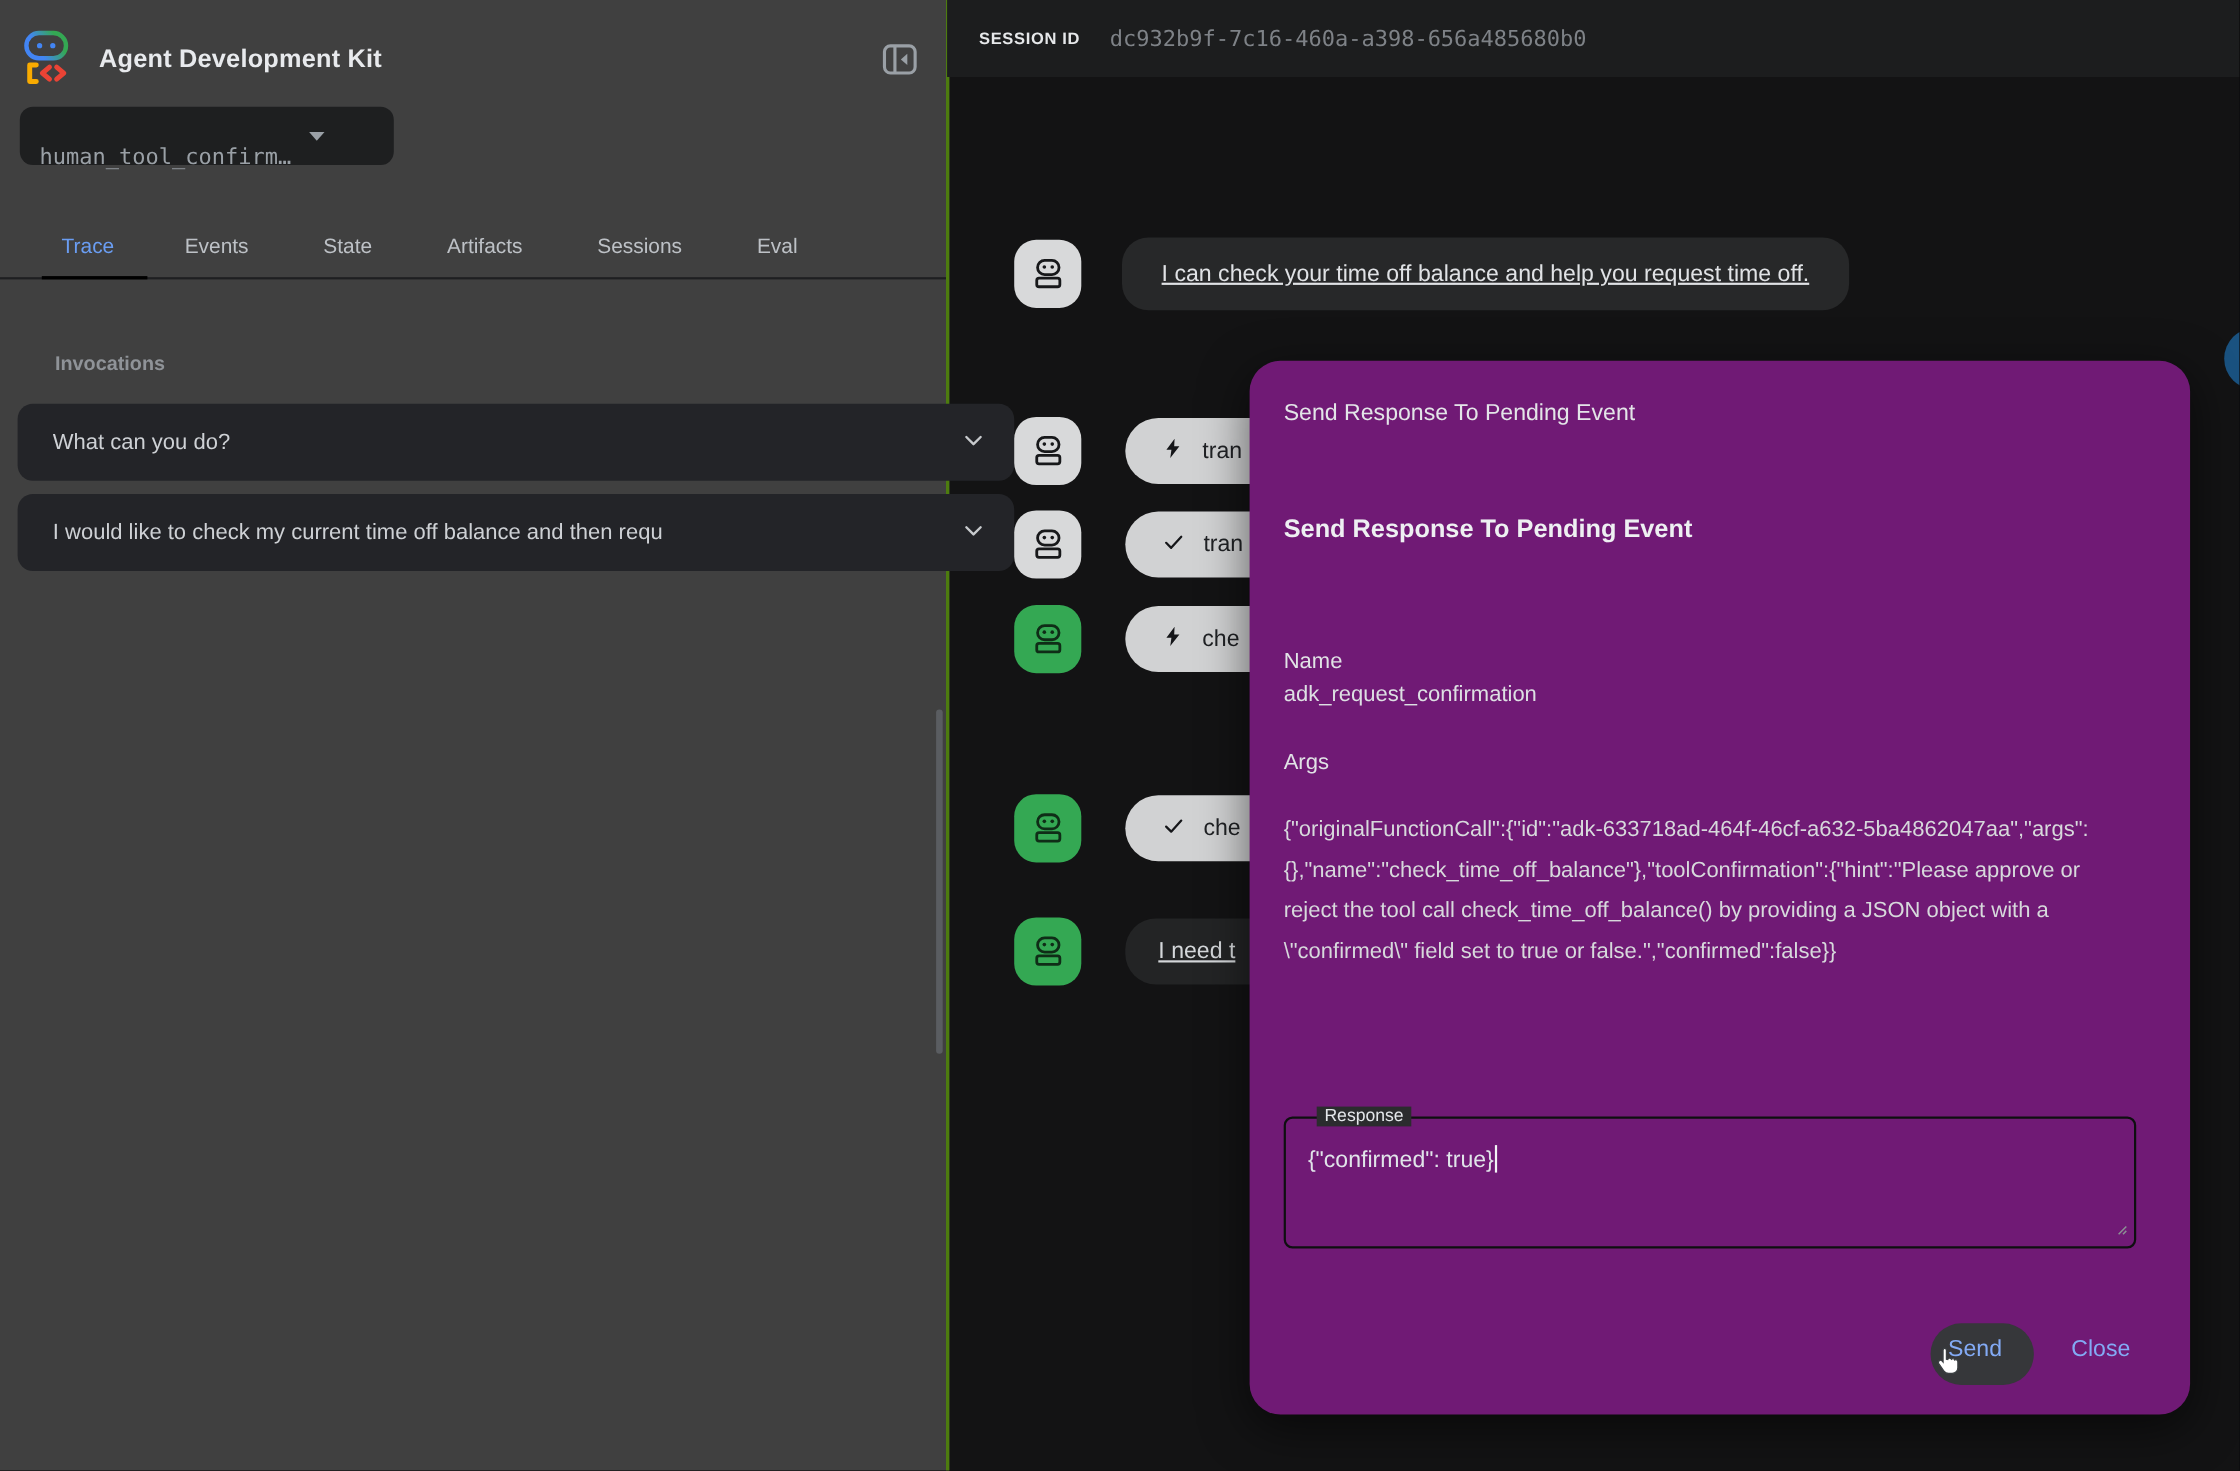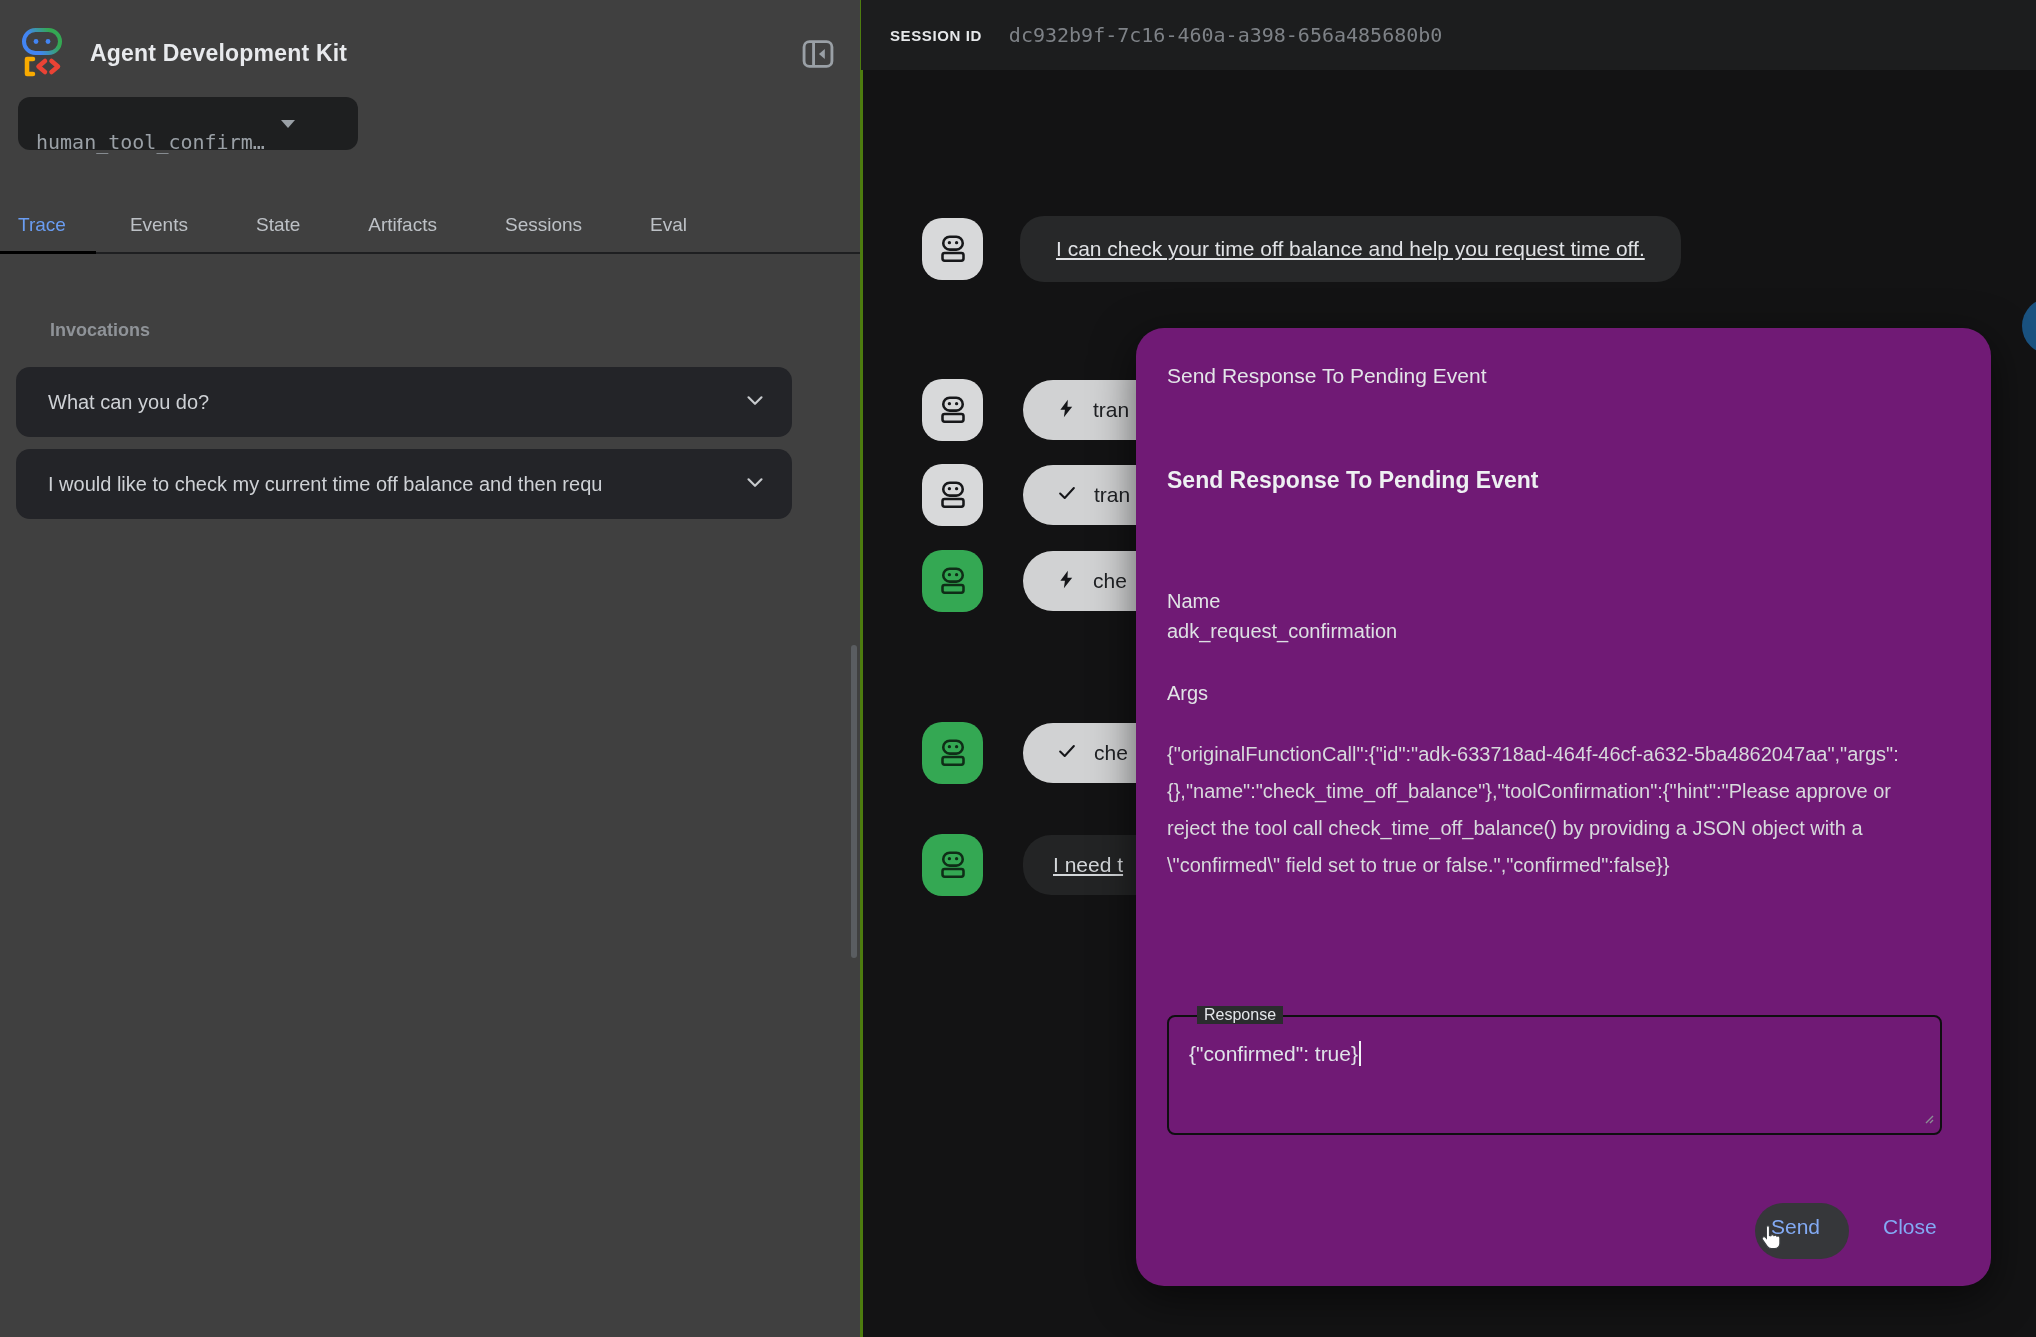--- a/index.html
+++ b/index.html
@@ -15,25 +15,25 @@
                 display:flex;align-items:center;justify-content:center;}
   .agent-select{position:absolute;left:18px;top:97px;width:340px;height:53px;background:#1e1f20;
                 border-radius:12px;display:flex;align-items:center;padding:0 18px;box-sizing:border-box;cursor:pointer;}
   .agent-select .value{font-family:"DejaVu Sans Mono",monospace;font-size:20px;color:#9aa0a6;margin-top:36px;}
   .agent-select .arrow{width:0;height:0;border-left:7px solid transparent;border-right:7px solid transparent;
                        border-top:8px solid #9aa0a6;margin-left:16px;}
   .tabs{position:absolute;left:0;top:197px;width:860px;height:55px;display:flex;
         border-bottom:2px solid #1e1f21;}
   .tab{display:flex;align-items:center;justify-content:center;padding:0 34px;font-size:19px;
        color:#bdc1c6;position:relative;cursor:pointer;white-space:nowrap;}
-  .tab:first-child{padding:0 30px 0 18px;}
+  .tab:first-child{padding:0 30px 0 18px;margin-left:38px;}
   .tab.active{color:#6a9df2;}
   .tab.active::after{content:"";position:absolute;left:0;right:0;bottom:-2px;height:3px;background:#000;}
   .inv-title{position:absolute;left:50px;top:320px;font-size:18px;font-weight:bold;color:#8f9398;}
-  .inv-panel{position:absolute;left:16px;width:776px;background:#232428;border-radius:14px;
+  .inv-panel{position:absolute;left:16px;width:906px;background:#232428;border-radius:14px;
              display:flex;align-items:center;box-sizing:border-box;padding:0 24px 0 32px;cursor:pointer;}
   .inv-panel .lbl{font-size:20px;color:#ced1d5;white-space:nowrap;overflow:hidden;flex:1;}
   .inv-panel .chev{flex:none;margin-left:12px;}
   .panel-1{top:367px;height:70px;}
   .panel-2{top:449px;height:70px;}
   .side-scrollbar{position:absolute;left:851px;top:645px;width:6px;height:313px;background:#5a5d61;
                   border-radius:3px;cursor:pointer;}
 
   
   .chat-topbar{position:absolute;left:861px;top:0;width:1175px;height:70px;background:#1c1d1e;

